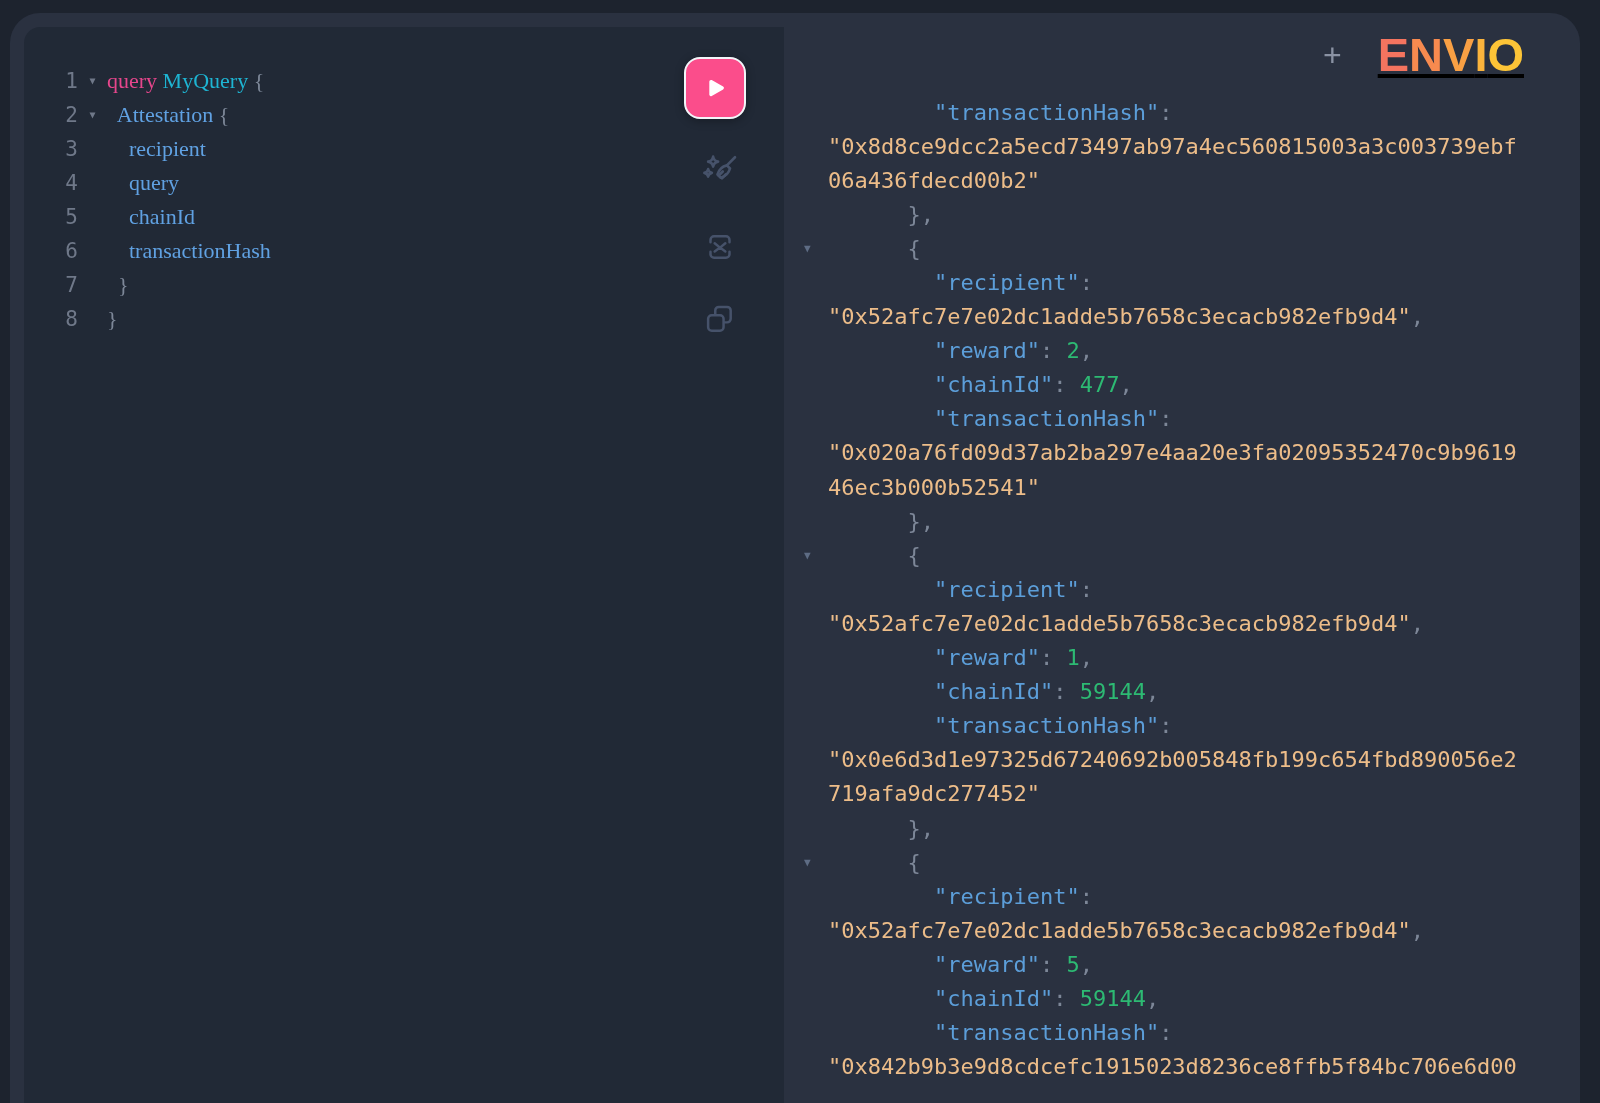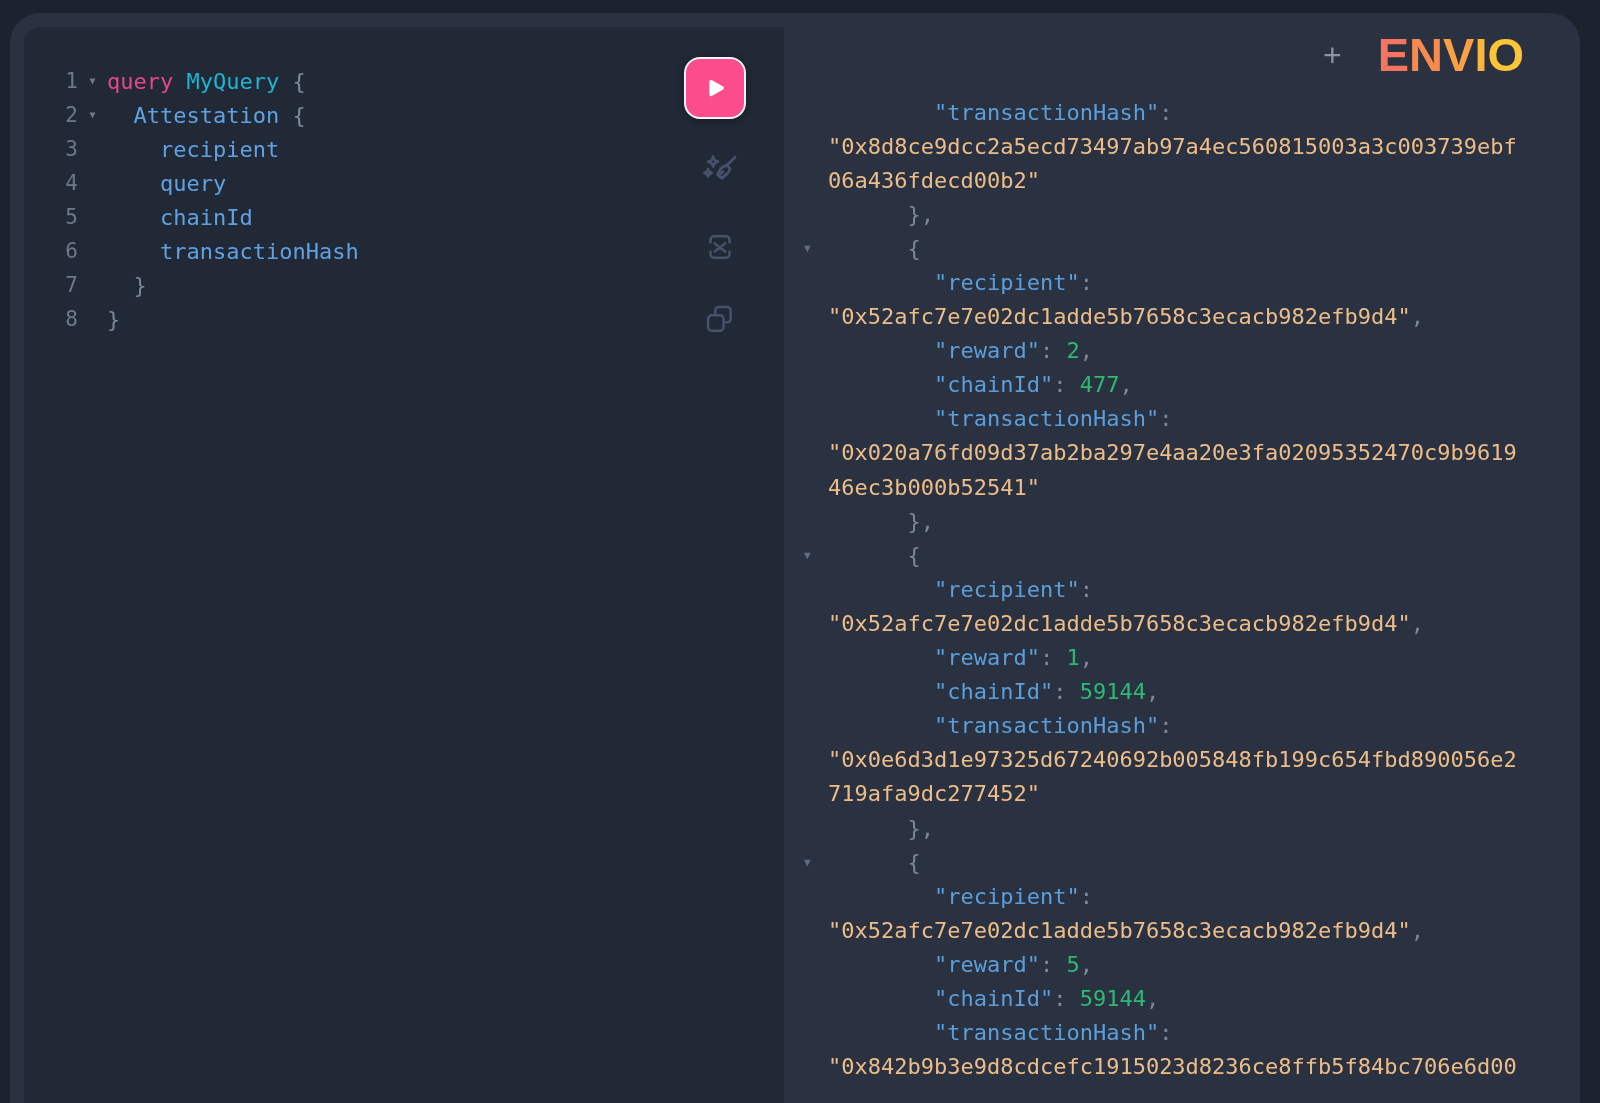--- a/index.html
+++ b/index.html
@@ -9,21 +9,21 @@
   .container{position:absolute;left:10px;top:13px;width:1570px;height:1100px;
              background:var(--panel-bg,#2a3140);border-radius:30px 30px 0 0;}
   
   .editor-pane{position:absolute;left:14px;top:14px;width:760px;height:1086px;
                background:var(--editor-bg,#212936);border-radius:16px 0 0 0;}
   .ed-lines{padding-top:37px;font-size:22px;}
   .ed-row{height:34px;display:flex;align-items:center;}
   .ed-ln{width:54px;text-align:right;color:var(--gutter-text,#6f7889);font-size:21px;flex:none;}
   .ed-fold{width:29px;flex:none;text-align:center;color:var(--gutter-text,#6f7889);
            font-size:10px;line-height:1;}
-  .ed-code{white-space:pre;}
+  .ed-code{white-space:pre;font-family:Liberation Serif, serif;}
   .tk{white-space:pre;}
   .tk-kw{color:var(--token-keyword,#e6468c);}
   .tk-op{color:var(--token-opname,#1eb4d2);}
   .tk-fld{color:var(--token-field,#60a1e2);}
   .tk-pn{color:var(--token-punct,#7d8798);}
   .tk-key{color:var(--token-key,#5c9ed9);}
   .tk-str{color:var(--token-string,#edbd89);}
   .tk-num{color:var(--token-number,#2dba73);}
   .tk-plain{color:#c8d0dc;}
   
@@ -37,21 +37,21 @@
                 stroke-linecap:round;stroke-linejoin:round;}
   #btn-prettify{top:122px;}
   #btn-merge{top:198px;}
   #btn-copy{top:271px;}
   
   .results-pane{position:absolute;left:774px;top:0;width:796px;height:1100px;}
   .res-header{position:absolute;top:18px;right:56px;display:flex;align-items:center;gap:32px;}
   .add-tab{background:none;border:none;color:#8a92a3;font-size:32px;line-height:1;
            font-family:"Liberation Sans",sans-serif;font-weight:400;cursor:pointer;padding:0 4px;}
   .brand{font-family:"Liberation Sans",sans-serif;font-weight:bold;font-size:47px;
-         letter-spacing:0px;line-height:1;cursor:pointer;}
+         letter-spacing:0px;line-height:1;cursor:pointer;text-decoration:underline;}
   .res-lines{position:absolute;top:82px;left:0;right:0;font-size:22px;}
   .res-row{height:34.1px;display:flex;align-items:center;padding-left:44px;position:relative;}
   .res-fold{position:absolute;left:20px;top:50%;transform:translateY(-50%);
             color:var(--fold-marker,#5e6c84);font-size:11px;line-height:1;}
 </style>
 </head>
 <body>
 
 <div class="stage">
   <div class="container">

